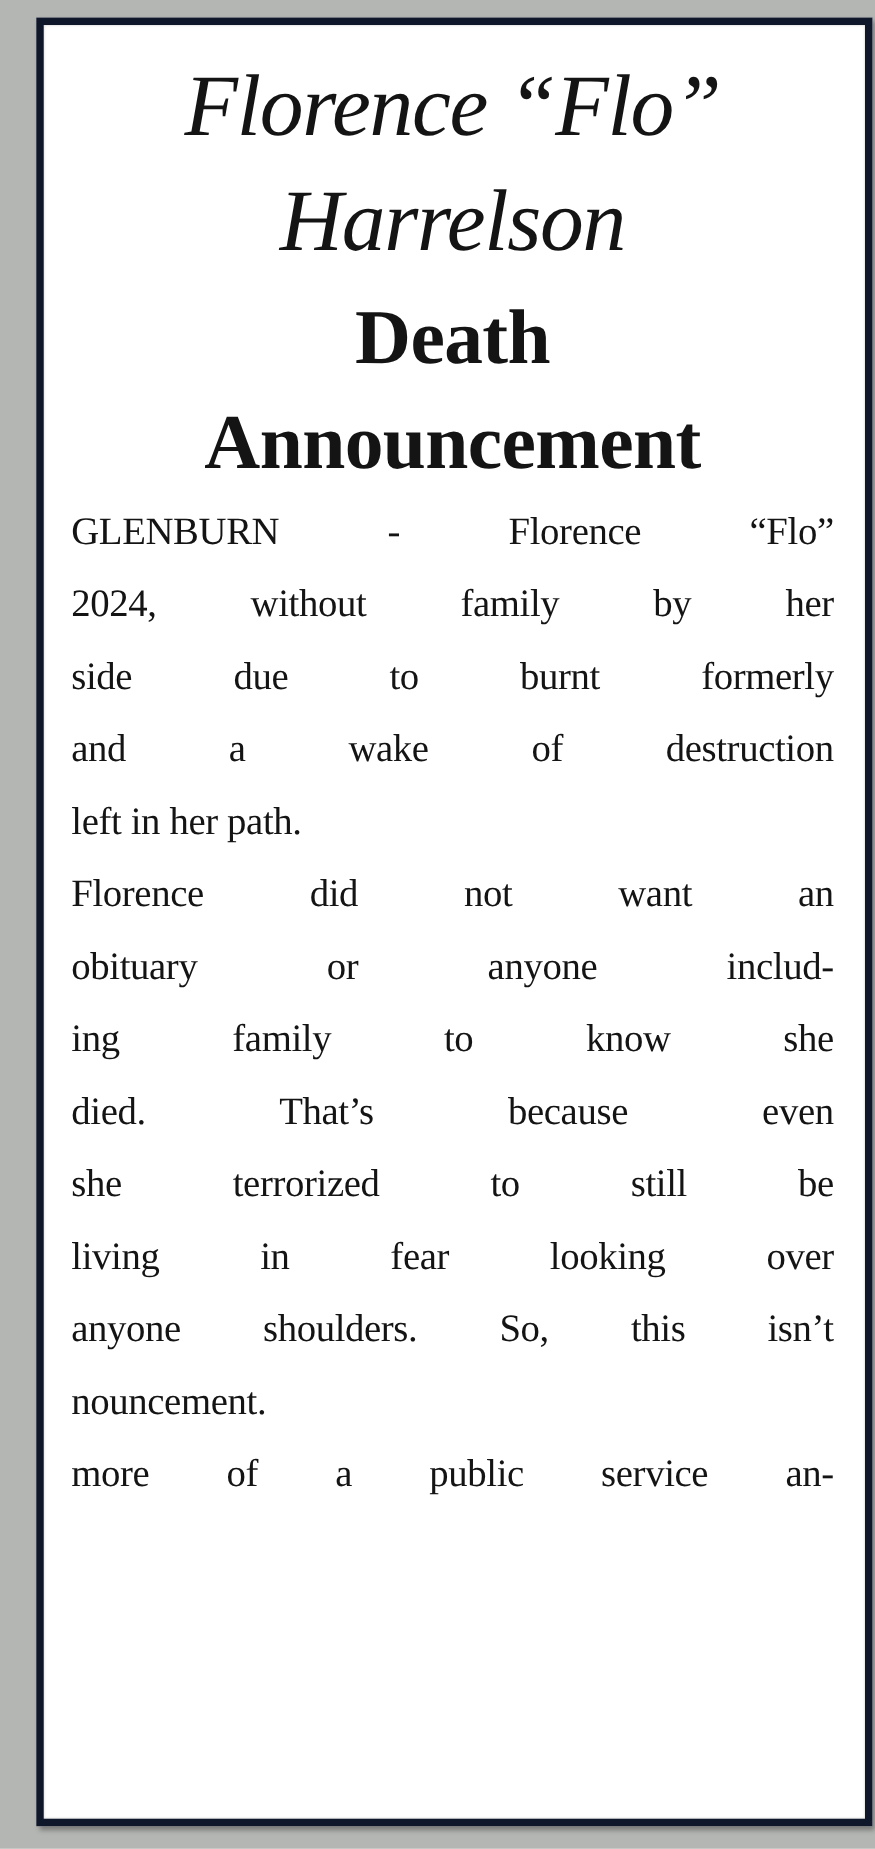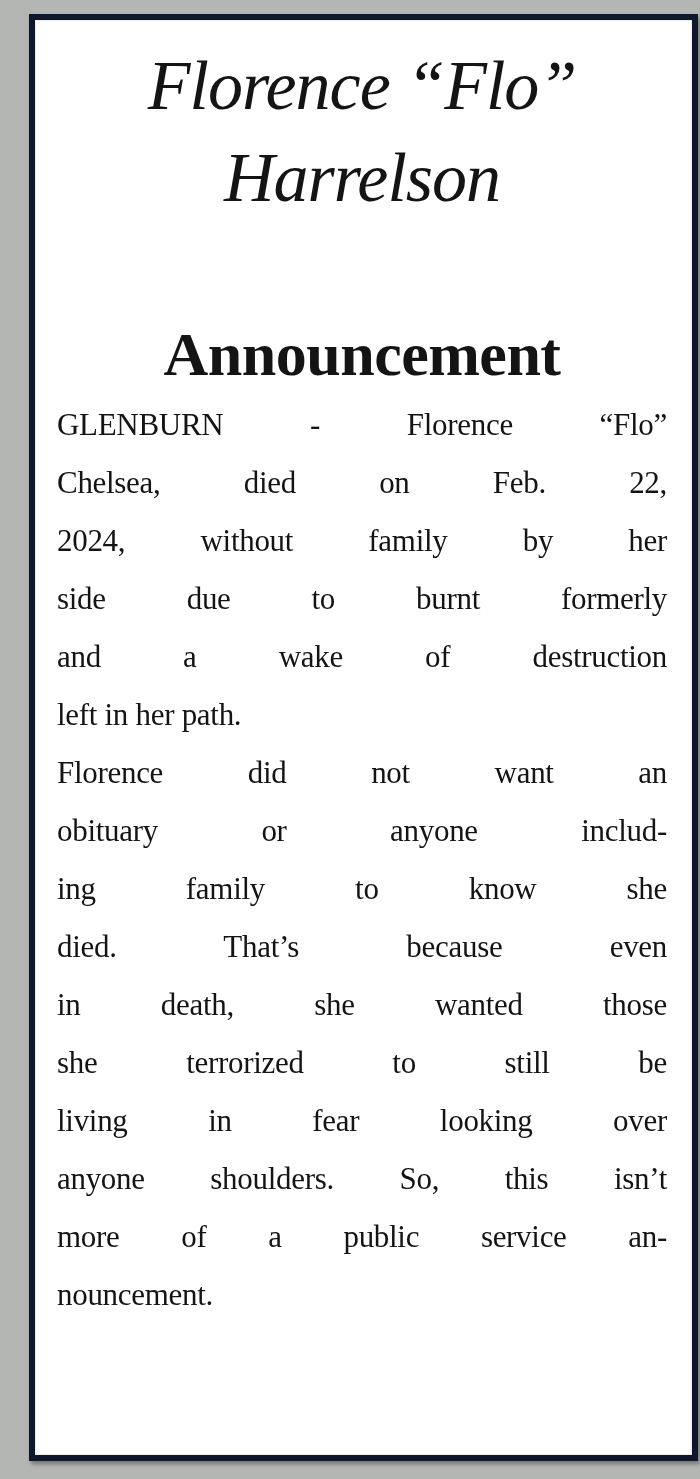--- a/index.html
+++ b/index.html
@@ -65,39 +65,37 @@
   }
 </style>
 </head>
 <body>
 
 <div class="clip-frame">
   <div class="content">
 
     <h1 class="title"><span>Florence “Flo”</span><br><span>Harrelson</span></h1>
 
-    <h2 class="heading"><br><span>Announcement</span></h2>
+    <h2 class="heading"><span>Death</span><br><span>Announcement</span></h2>
 
     <div class="body-text">
         <div>
           <div class="jline">GLENBURN - Florence “Flo”</div>
-          <div class="jline">Chelsea, died on Feb. 22,</div>
           <div class="jline">2024, without family by her</div>
           <div class="jline">side due to burnt formerly</div>
           <div class="jline">and a wake of destruction</div>
           <div class="jline last">left in her path.</div>
         </div>
         <div>
           <div class="jline">Florence did not want an</div>
           <div class="jline">obituary or anyone includ-</div>
           <div class="jline">ing family to know she</div>
           <div class="jline">died. That’s because even</div>
-          <div class="jline">in death, she wanted those</div>
           <div class="jline">she terrorized to still be</div>
           <div class="jline">living in fear looking over</div>
           <div class="jline">anyone shoulders. So, this isn’t</div>
+          <div class="jline last">nouncement.</div>
           <div class="jline">more of a public service an-</div>
-          <div class="jline last">nouncement.</div>
         </div>
       </div>
 
   </div>
 </div>
 
 </body></html>

